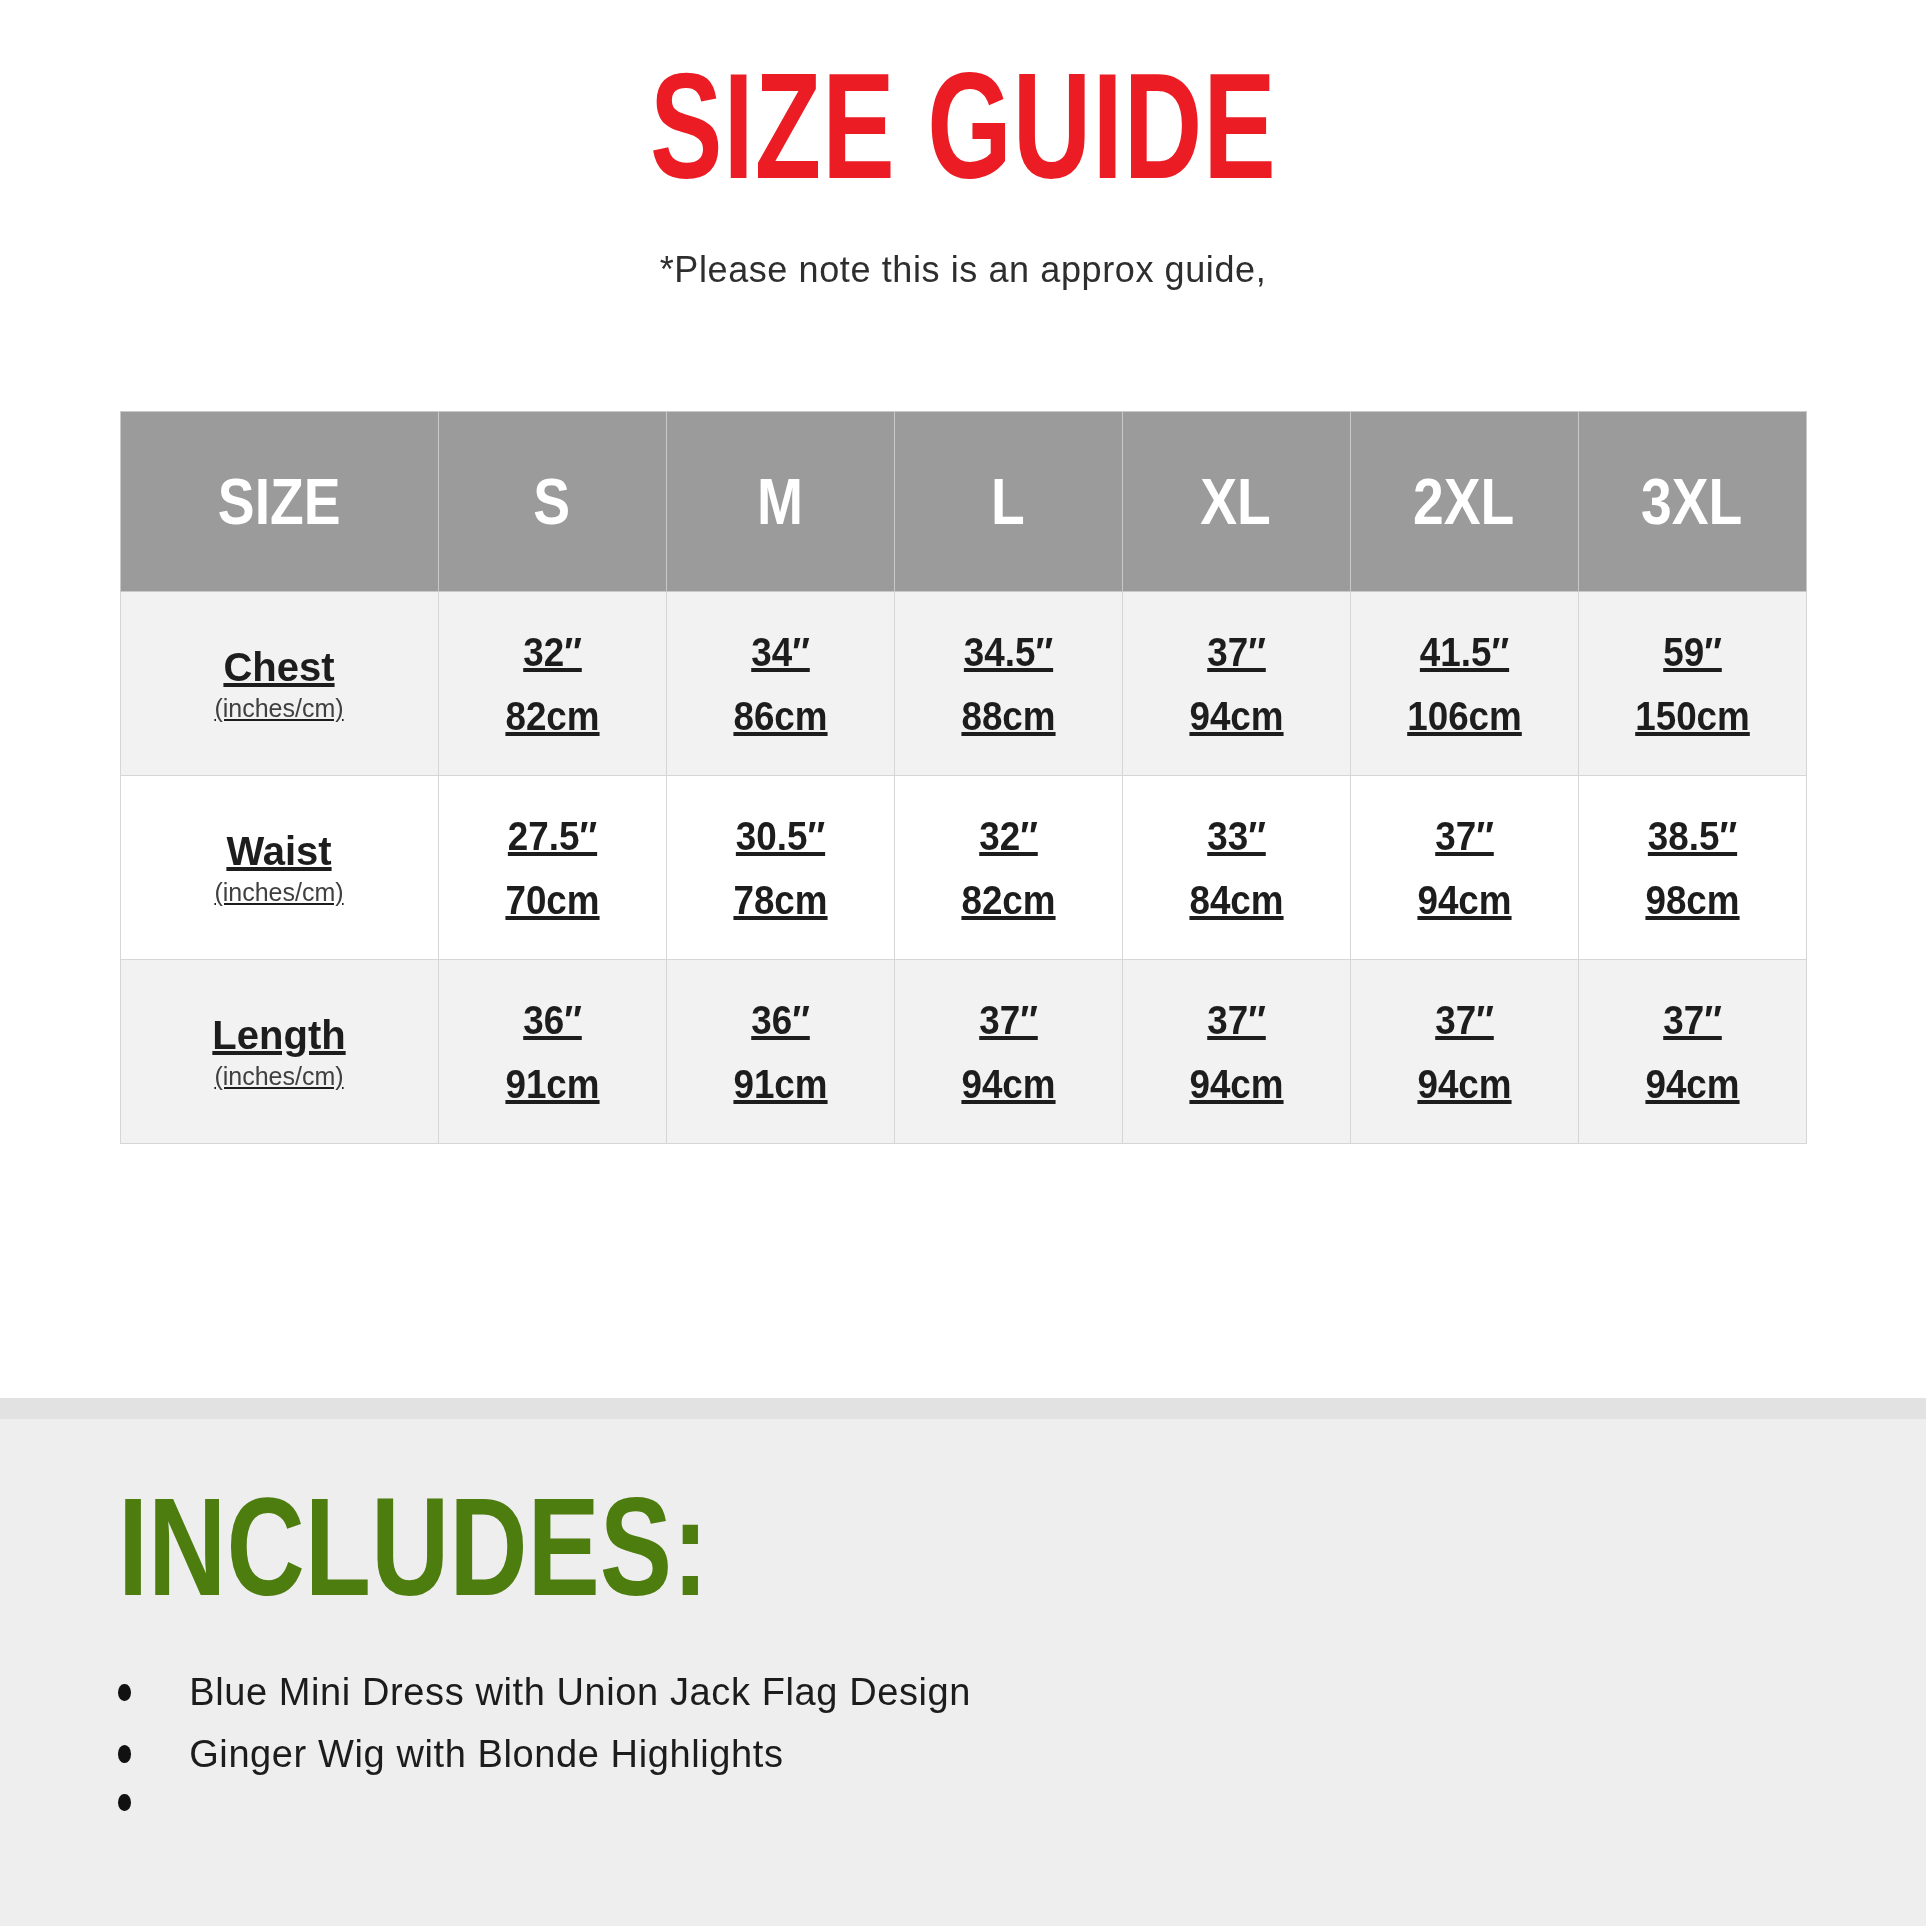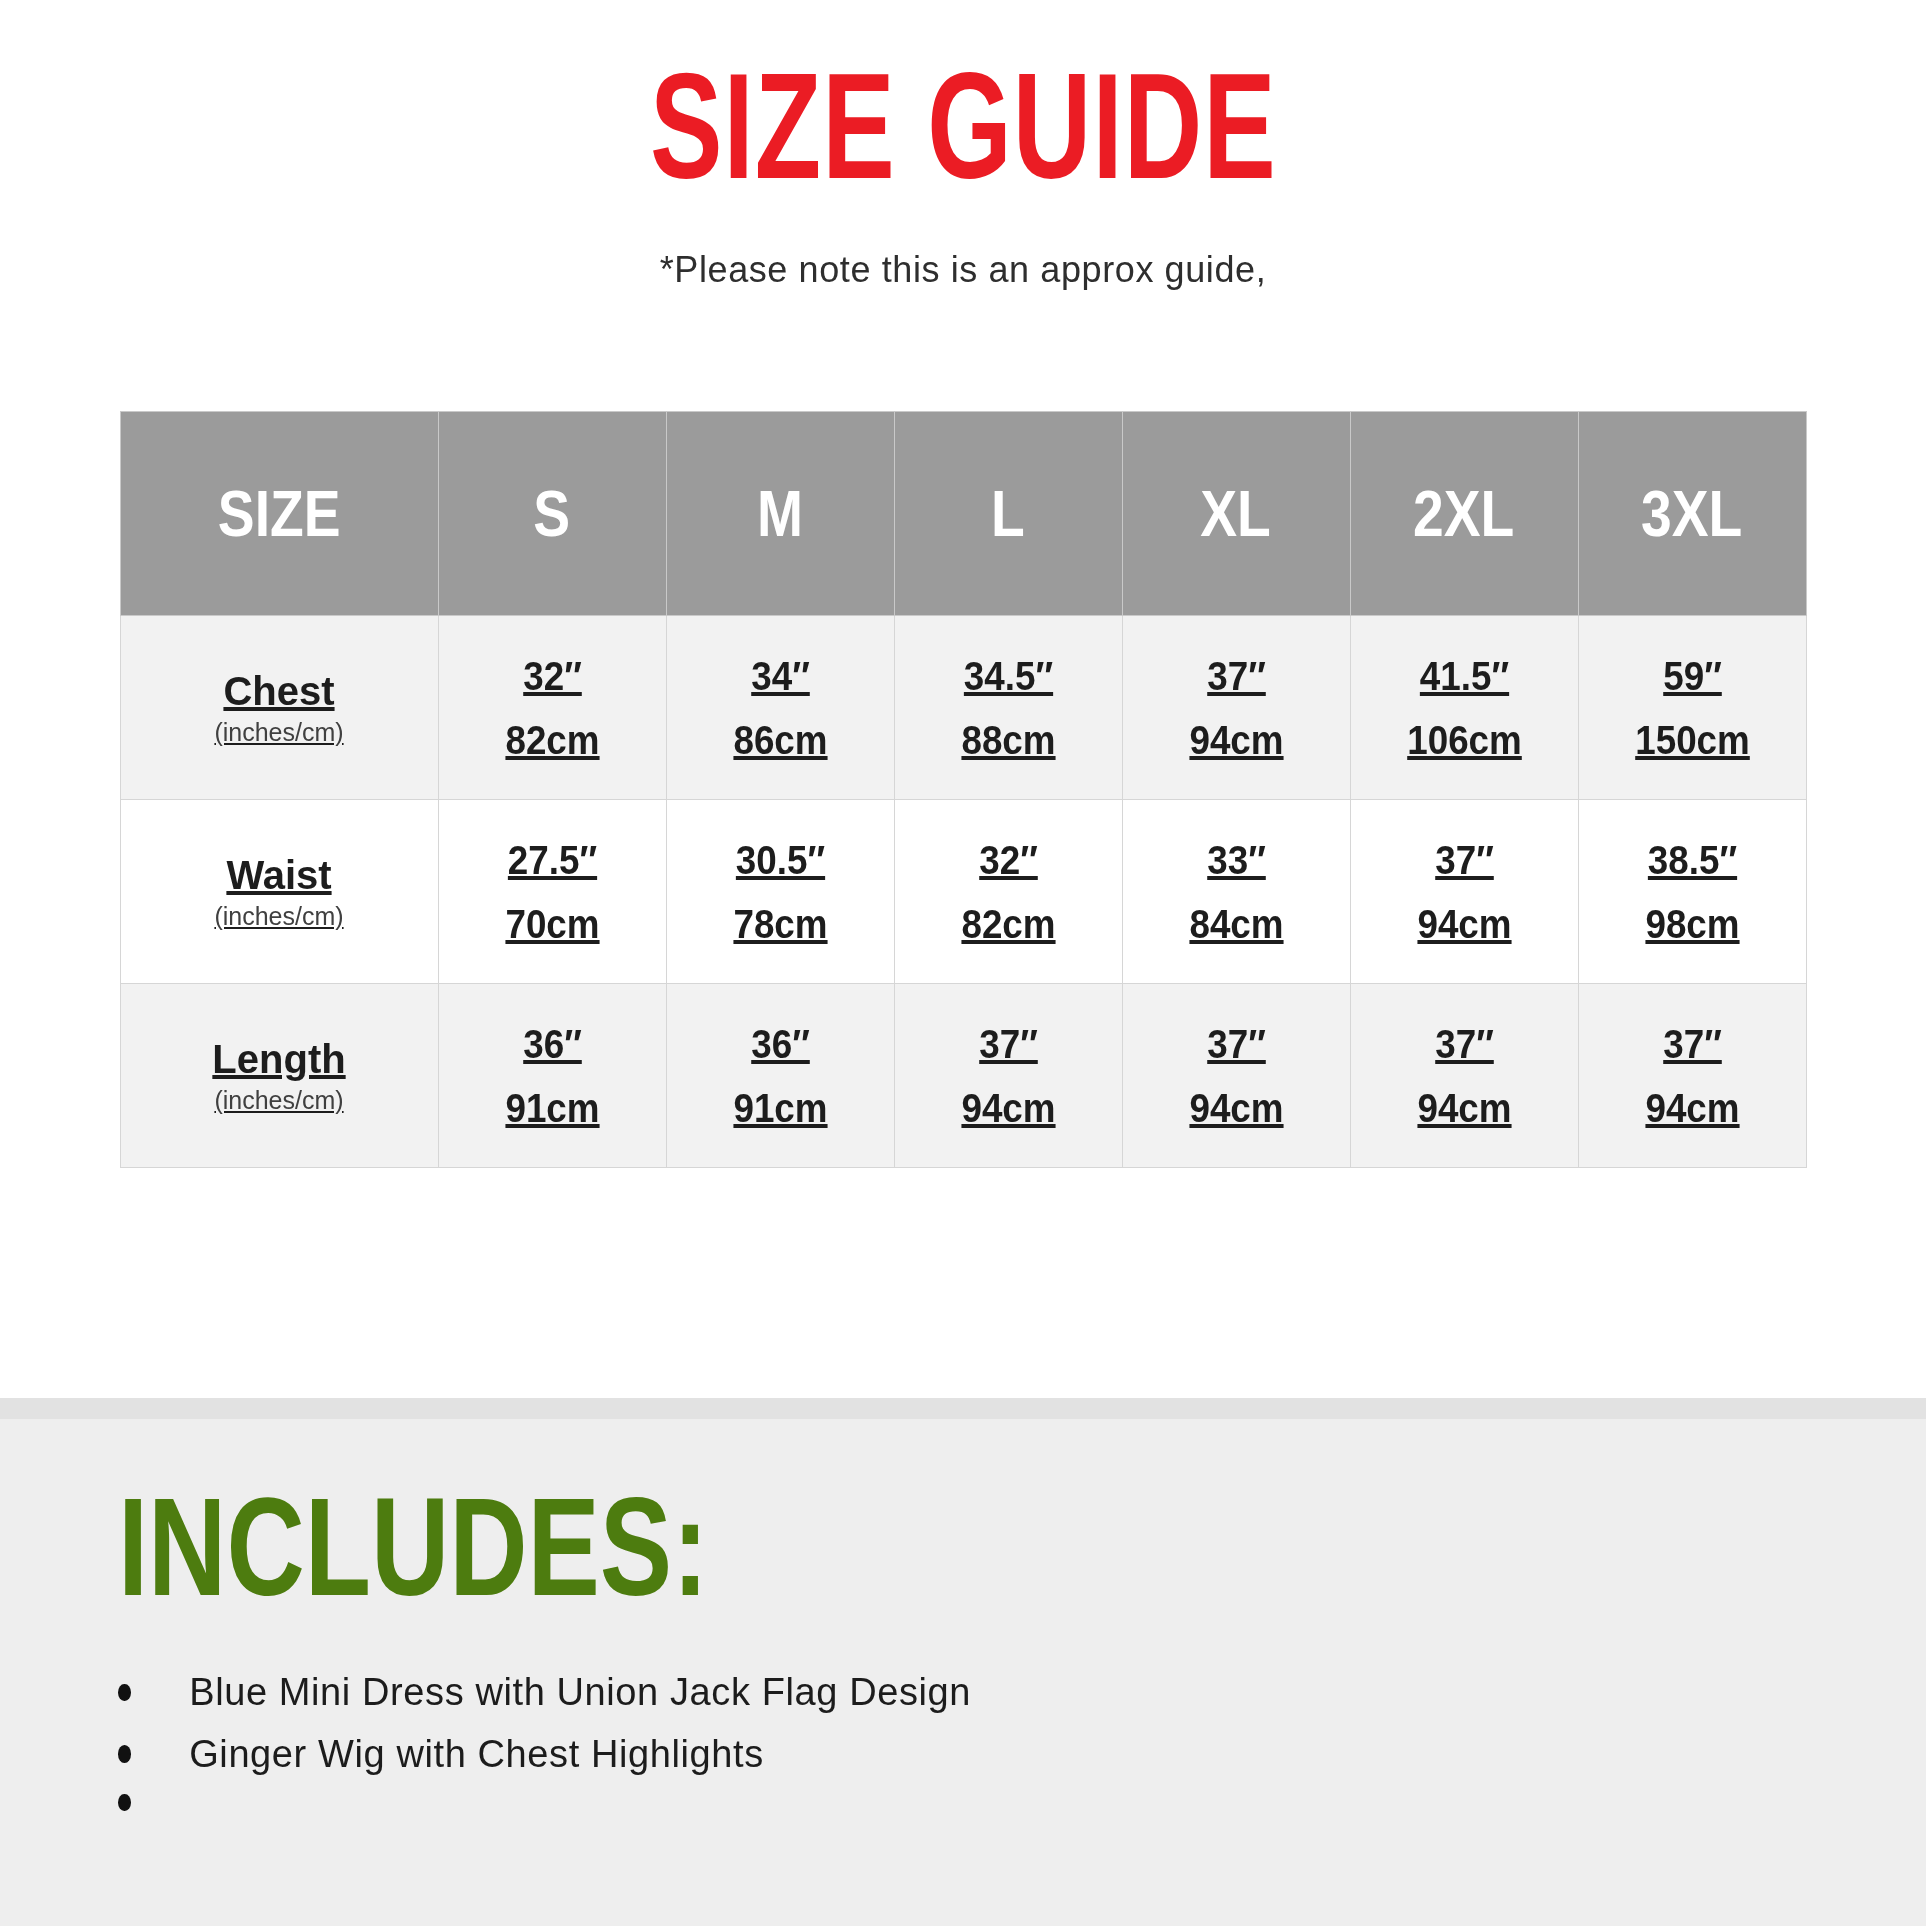--- a/index.html
+++ b/index.html
@@ -46,21 +46,21 @@
     margin: 116px auto 0 auto;
     border-collapse: collapse;
     table-layout: fixed;
   }
   col.c0 { width: 318px; }
   col.cx { width: 228px; }
   .size-table th, .size-table td {
     border: 1.2px solid #d6d6d6;
     text-align: center;
     vertical-align: middle;
-    padding: 12px;
+    padding: 0;
   }
   .size-table thead th {
     height: 179px;
     background: #9B9B9B;
     border-color: #c9c9c9;
     color: #ffffff;
     font-size: 65px;
     font-weight: 700;
   }
   .hdr {
@@ -266,21 +266,21 @@
 
   <div class="includes-band">
     <h2 class="includes-heading"><span class="cond-l">INCLUDES:</span></h2>
     <ul class="includes-list">
       <li>
           <span class="dot"></span>
           <span>Blue Mini Dress with Union Jack Flag Design</span>
         </li>
       <li>
           <span class="dot"></span>
-          <span>Ginger Wig with Chest Highlights</span>
+          <span>Ginger Wig with Blonde Highlights</span>
         </li>
       <li>
           <span class="dot"></span>
         </li>
     </ul>
   </div>
 
 </div>
 
 

